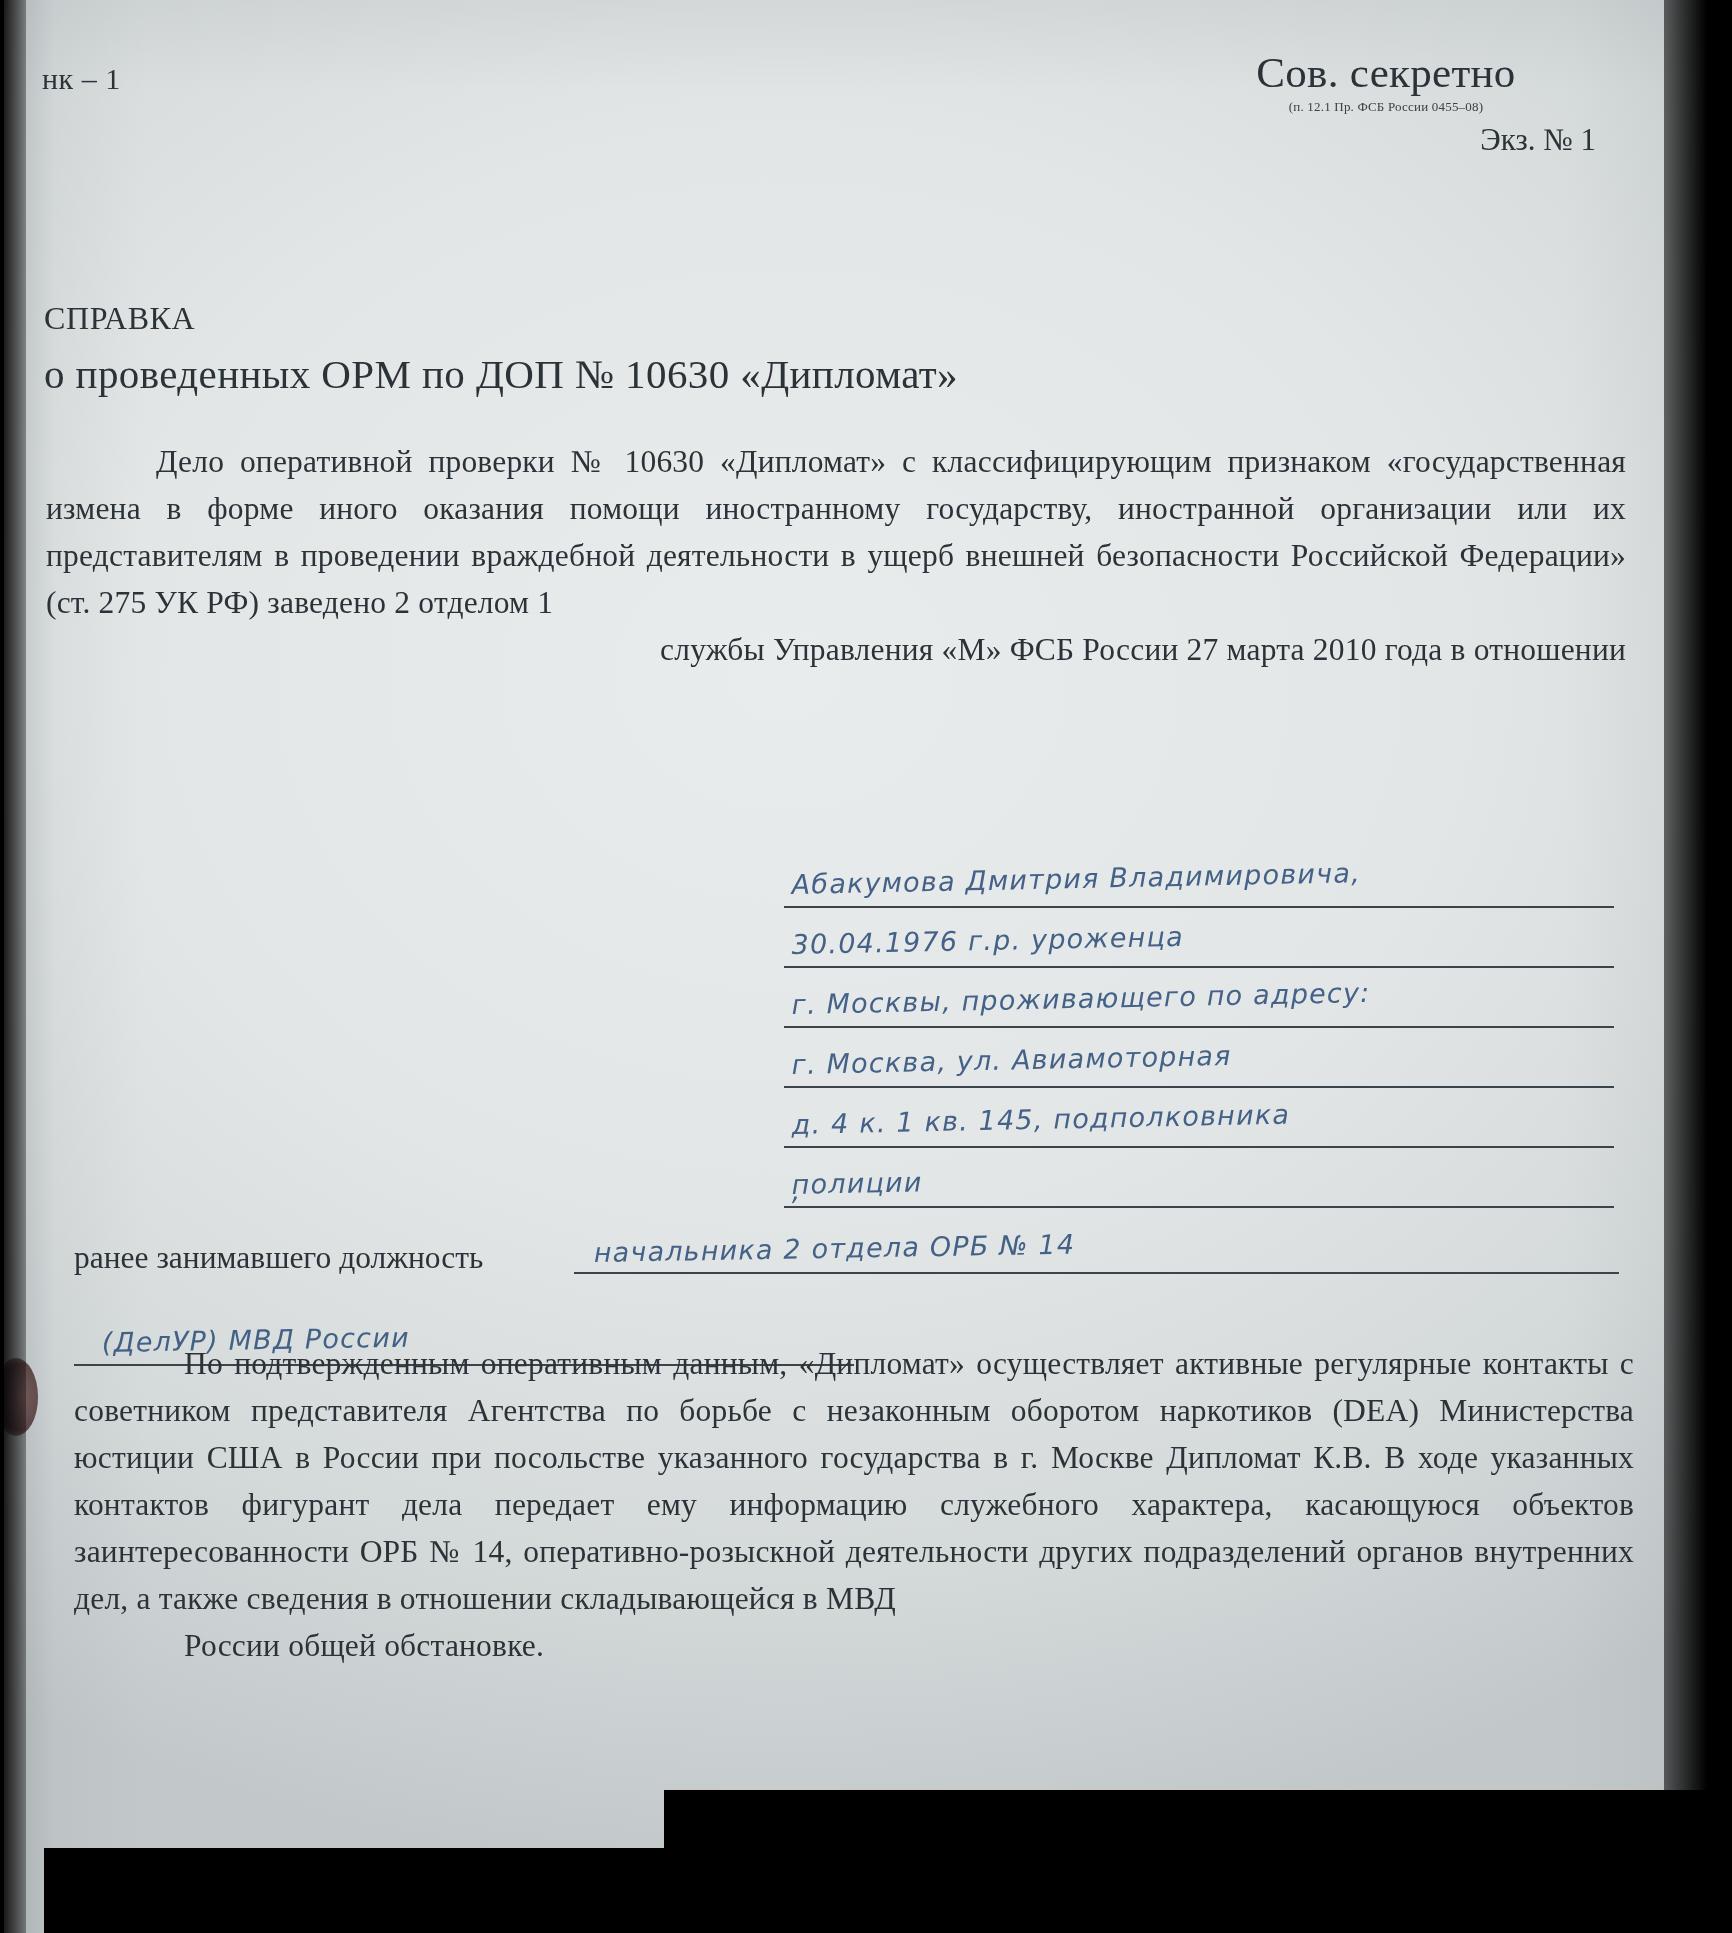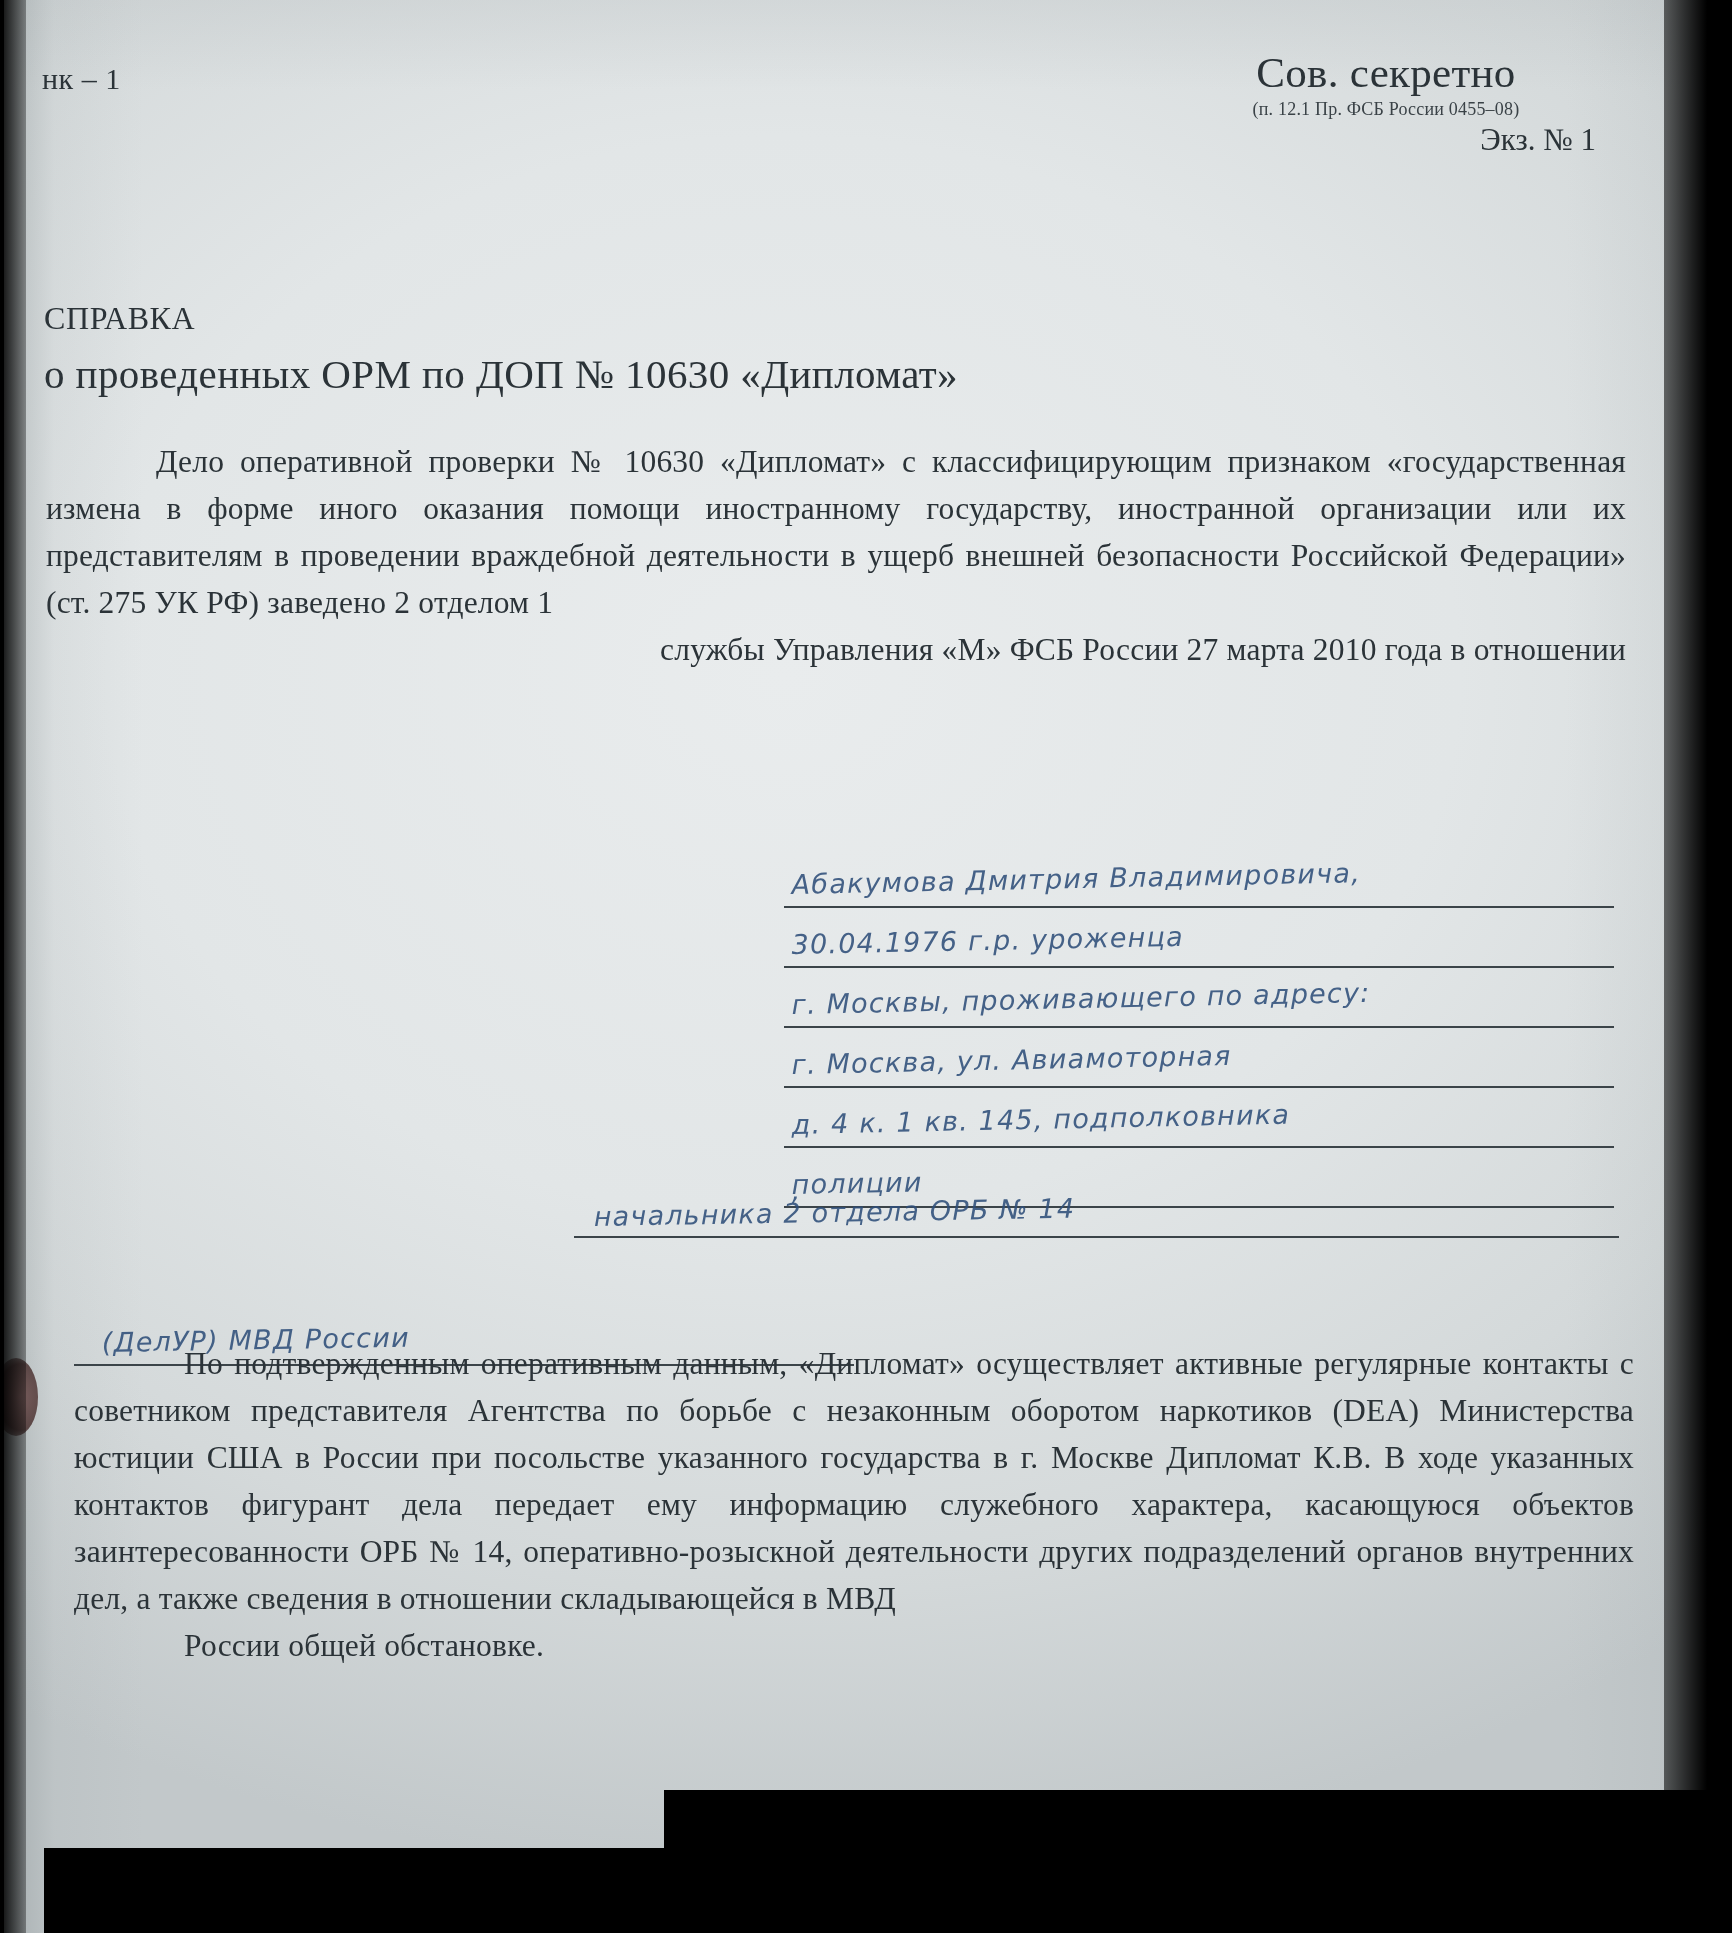--- a/index.html
+++ b/index.html
@@ -55,21 +55,21 @@
     top: 48px;
     text-align: center;
     width: 420px;
   }
   .secret {
     font-size: 43px;
     letter-spacing: 0.3px;
     white-space: nowrap;
   }
   .secret-ref {
-    font-size: 18px;
+    font-size: 13px;
     letter-spacing: 0.2px;
     margin-top: 2px;
     color: #3a4247;
     white-space: nowrap;
   }
   .copy-no {
     position: absolute;
     right: 140px;
     top: 122px;
     font-size: 31px;
@@ -306,20 +306,21 @@
     <div class="hand-line">
       <span>д. 4 к. 1 кв. 145, подполковника</span>
     </div>
     <div class="hand-line">
       <span>полиции</span>
       <span class="hand-comma" style="right:-22px; bottom:0;">,</span>
     </div>
   </div>
 
   <div class="pos-line ink">
+    <span class="pos-label">ранее занимавшего должность</span>
     <span class="pos-rule"></span>
     <span class="pos-hand">начальника 2 отдела ОРБ № 14</span>
   </div>
   <div class="pos-line2">
     <span class="pos-hand2">(ДелУР) МВД России</span>
   </div>
   <div class="period-mark ink">.</div>
 
   <div class="para2 ink">
     <span>По подтвержденным оперативным данным, «Дипломат» осуществляет</span>

